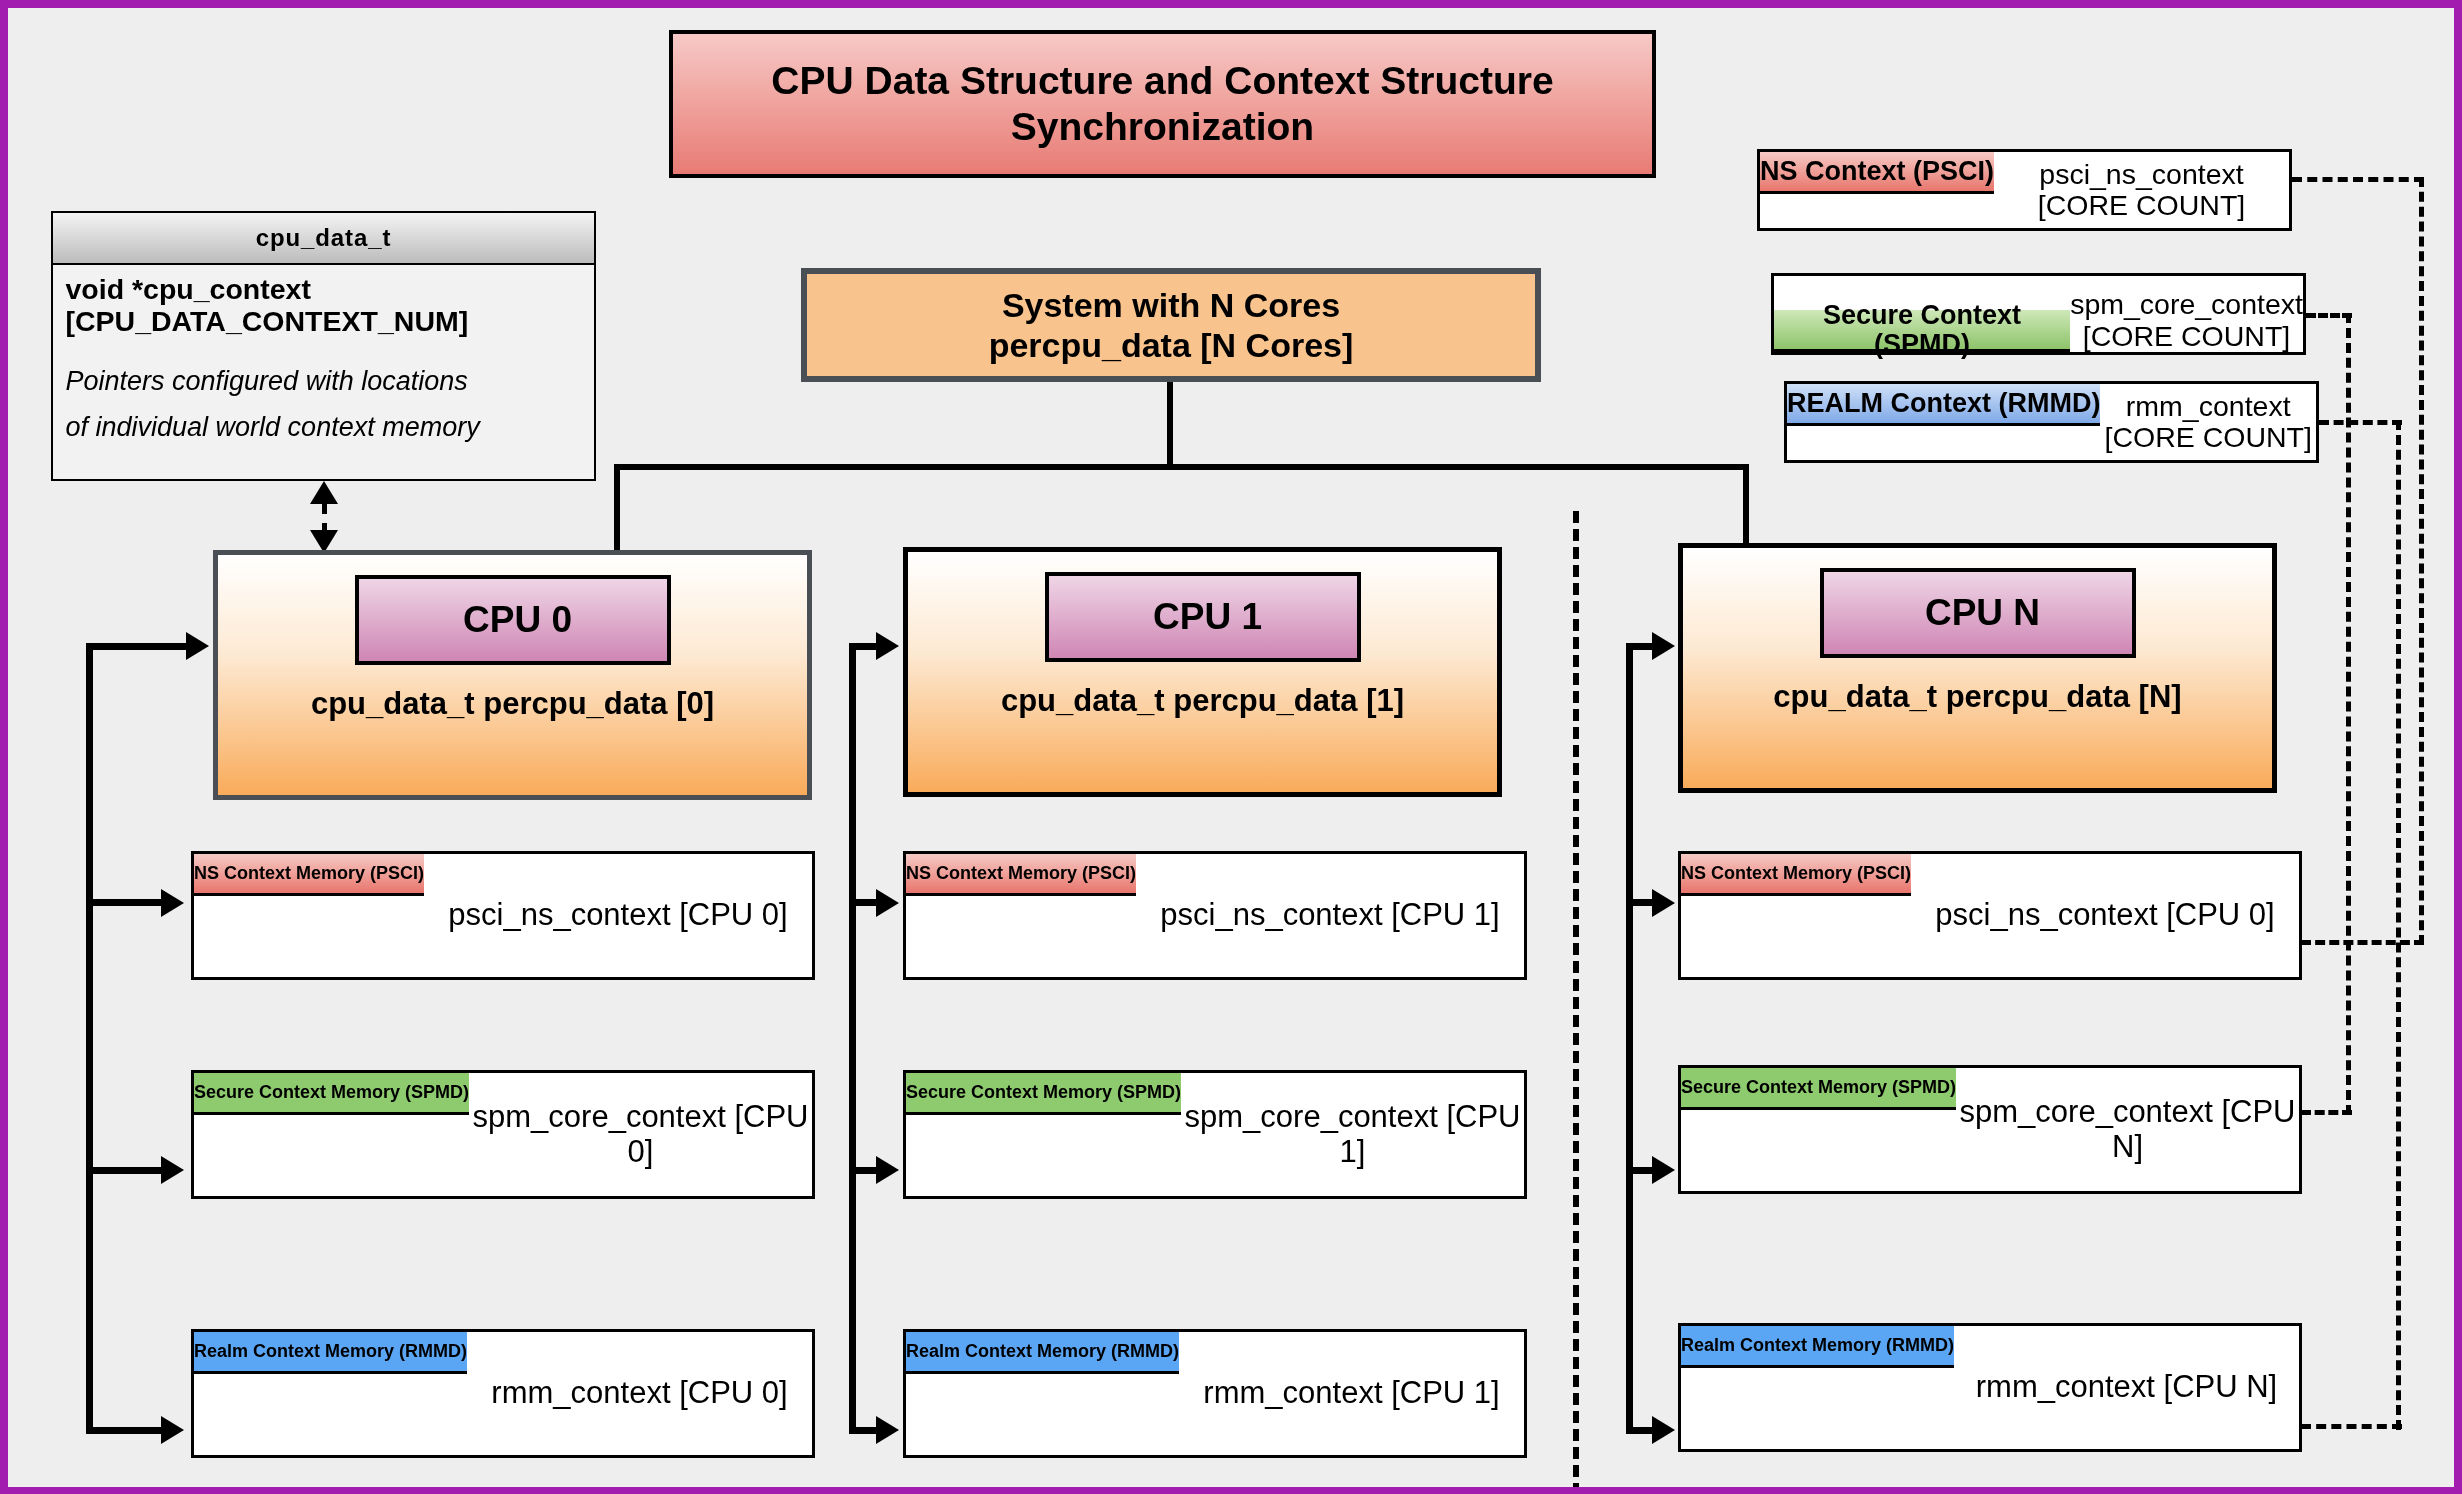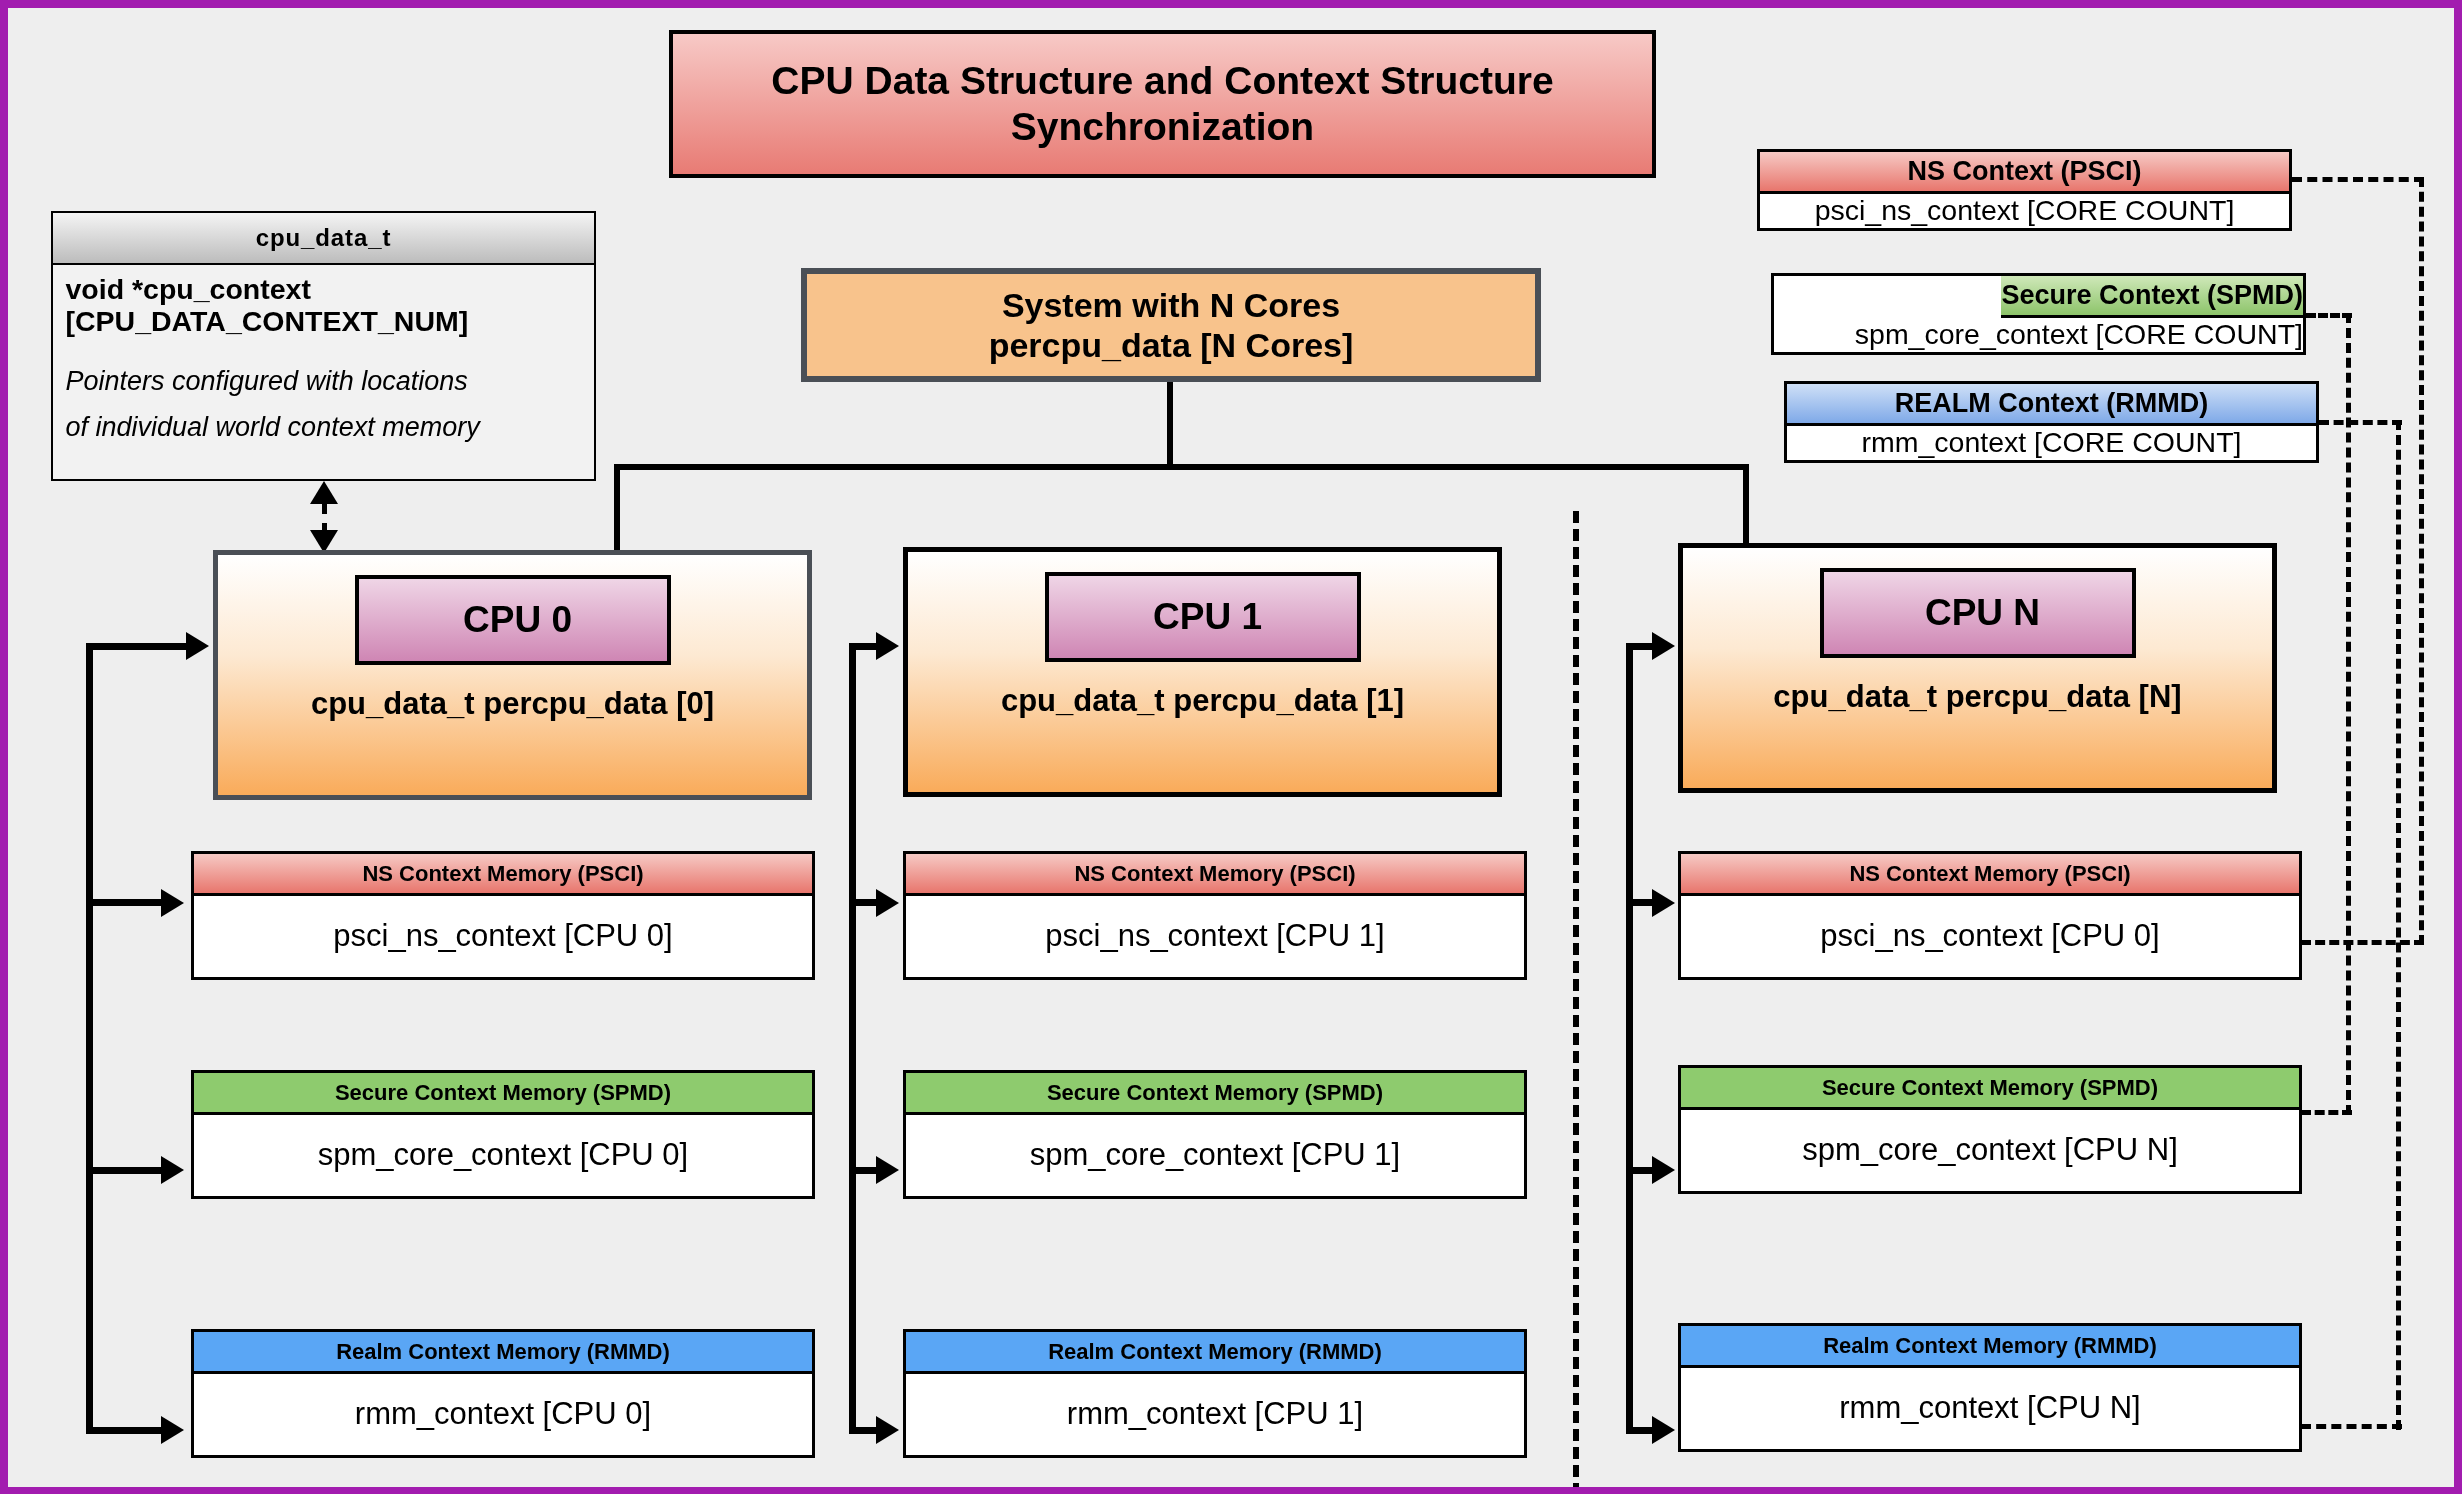--- a/index.html
+++ b/index.html
@@ -8,21 +8,21 @@
     width:2462px;height:1495px;
     background:#eeeeee;
     font-family:"Liberation Sans", sans-serif;
     overflow:hidden;
     box-sizing:border-box;
     border:8px solid #a21caf;
   }
   .abs{position:absolute;box-sizing:border-box;}
 
   
-  .tbox{border:3.6px solid #000;background:#ffffff;display:flex;flex-direction:column;}
+  .tbox{border:3.6px solid #000;background:#ffffff;display:flex;flex-direction:row;}
   .tbox .hdr{
     text-align:center;font-weight:bold;color:#000;
     border-bottom:3.6px solid #000;line-height:1.05;
     display:flex;align-items:center;justify-content:center;
   }
   .tbox .bdy{
     flex:1;display:flex;align-items:center;justify-content:center;
     text-align:center;color:#000;background:#ffffff;line-height:1.1;
   }
   .hdr-ns   {background:linear-gradient(180deg,#f6c9c4 0%,#e8766d 100%);}
@@ -78,21 +78,21 @@
     border:4.5px solid #000;
     background:linear-gradient(180deg,#efd5e6 0%,#cf86b4 100%);
     display:flex;align-items:center;justify-content:center;
     font-weight:bold;font-size:37px;color:#000;padding-left:10px;
   }
   .cpucard .clabel{
     margin-top:21.4px;font-weight:bold;font-size:31px;color:#000;text-align:center;
   }
 
   
-  .membox .hdr{height:39px;font-size:22px;}
+  .membox .hdr{height:39px;font-size:18px;}
   .membox .bdy{font-size:31px;}
 
   
   .ln{background:#000;}
   .dashv{border-left:5.3px dashed #000;}
   .dashh{border-top:5.3px dashed #000;}
   .divider{border-left:6.2px dashed #000;}
   .arrowR{
     width:0;height:0;border-top:14.3px solid transparent;border-bottom:14.3px solid transparent;
     border-left:23px solid #000;

